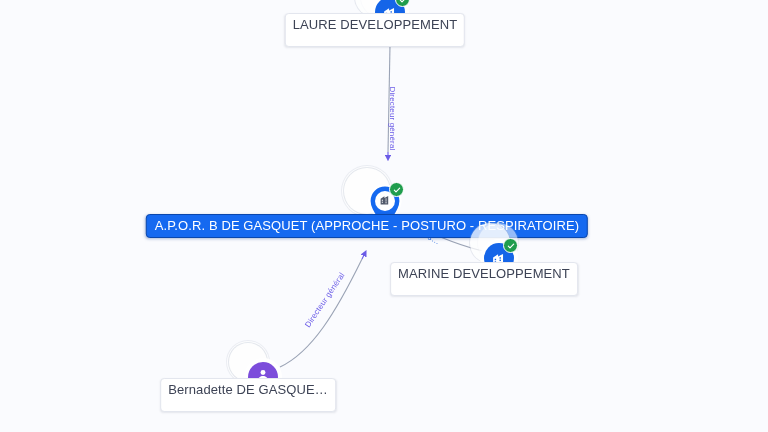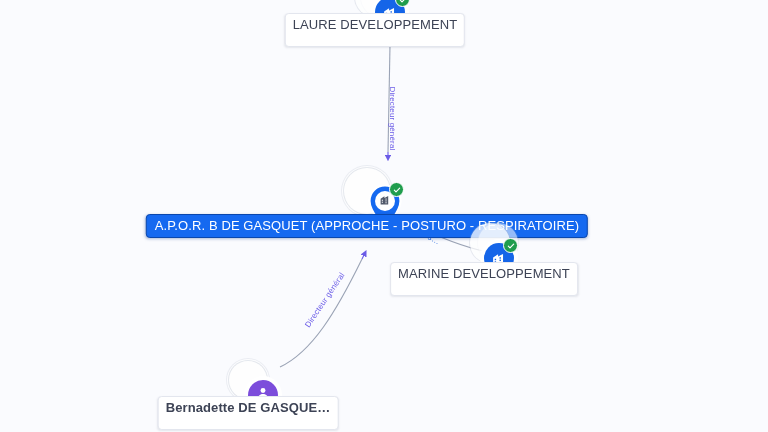--- a/index.html
+++ b/index.html
@@ -255,21 +255,21 @@
       <span class="badge-verified" style="right:-4px; top:-5px;">
         <svg width="8" height="8" viewBox="0 0 24 24">
           <path d="M4 12.5l5 5L20 6.5" stroke="#ffffff" stroke-width="3.4" fill="none" stroke-linecap="round" stroke-linejoin="round"></path>
         </svg>
       </span>
     </div>
 
     <div class="node-label" style="left:0px; top:19px;">MARINE DEVELOPPEMENT</div>
   </div>
 
-  <div class="node" style="left:263px; top:395px;font-weight:bold;">
+  <div class="node" style="left:263px; top:377px;">
     <div class="halo" style="width:42px; height:42px; left:-21px; top:-21px; opacity:.55;"></div>
     <div class="halo" style="width:38px; height:38px; left:-19px; top:-19px; opacity:.85;"></div>
 
     <div class="marker-person">
       <span>
         <svg width="16" height="16" viewBox="0 0 24 24">
           <circle cx="12" cy="8.2" r="3.7" fill="#ffffff"></circle>
           <path d="M4.6 20c0-4.1 3.3-6.6 7.4-6.6s7.4 2.5 7.4 6.6z" fill="#ffffff"></path>
         </svg>
       </span>

